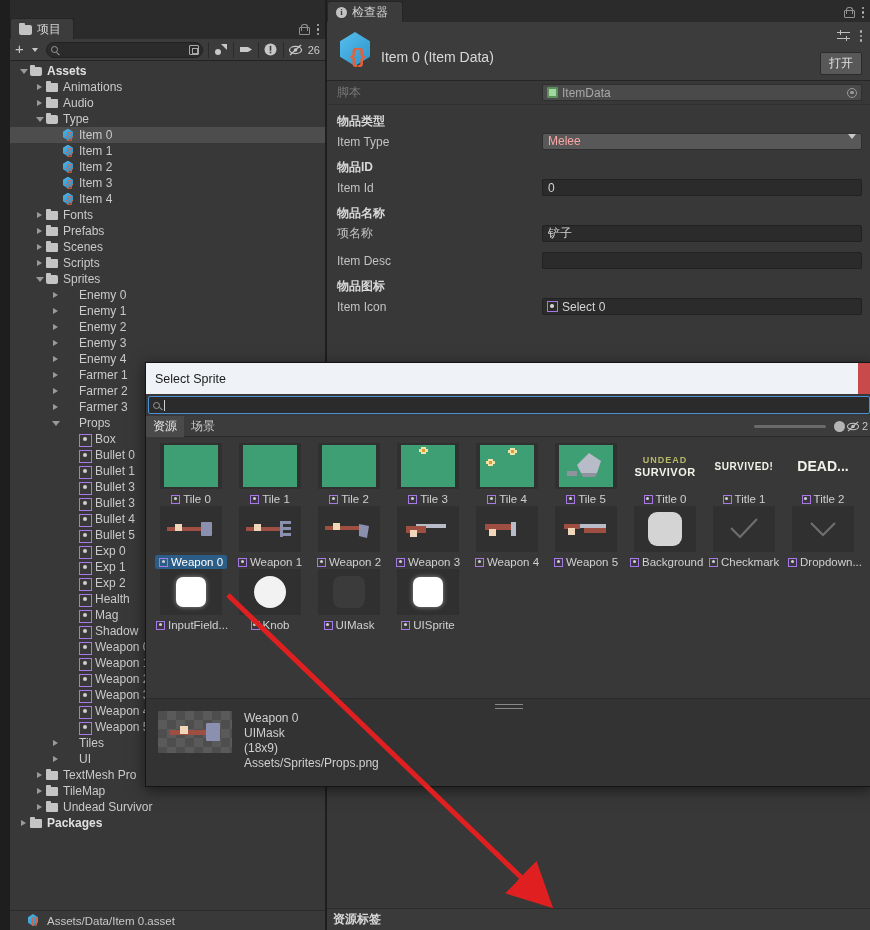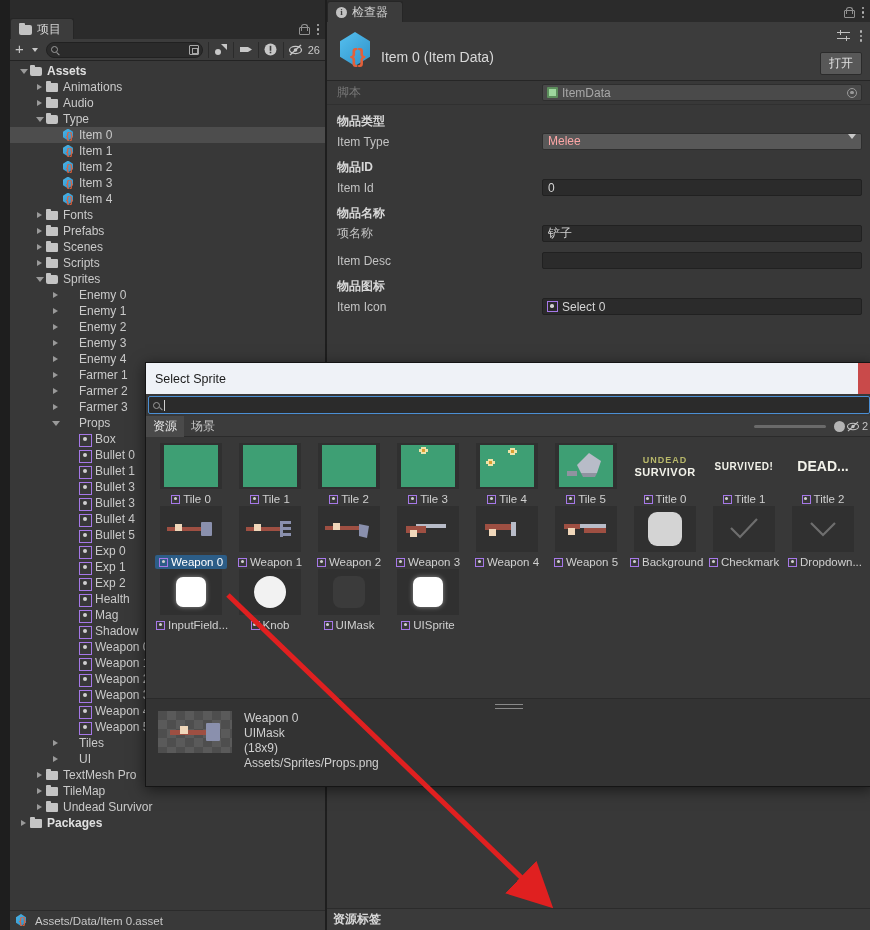--- a/index.html
+++ b/index.html
@@ -101,21 +101,21 @@
     width:12px;height:11px;margin-top:1px;}
   .px-tile { background:#3e9f74; width:12px;height:11px;margin-top:1px;
     background-image:repeating-linear-gradient(90deg,#4bb083 0 2px, #37916a 2px 4px);}
   .px-ui { background-image:
       repeating-linear-gradient(90deg,#dcdcdc 0 2px, transparent 2px 4px),
       repeating-linear-gradient(0deg,#7ab0e0 0 2px, transparent 2px 4px);
     width:12px;height:11px;margin-top:1px;}
 
   .status-bar {
     height: 20px; background: #393939; border-top: 1px solid #2b2b2b;
-    display: flex; align-items: center; gap: 3px; padding-left: 4px; font-size: 11.5px; color:#c8c8c8;
+    display: flex; align-items: center; gap: 3px; padding-left: 16px; font-size: 11.5px; color:#c8c8c8;
   }
 
   
   .inspector {
     position: absolute; left: 327px; top: 0; width: 543px; height: 930px;
     background: #383838; display:flex; flex-direction:column;
   }
   .insp-tabbar { height:22px; background:#2b2b2b; display:flex; align-items:flex-end; position:relative;}
   .insp-tab { height:21px; padding:0 14px 0 8px; background:#3c3c3c; display:flex;align-items:center;gap:5px;
     border-top-left-radius:3px;border-top-right-radius:3px; font-size:12px;color:#d2d2d2;

